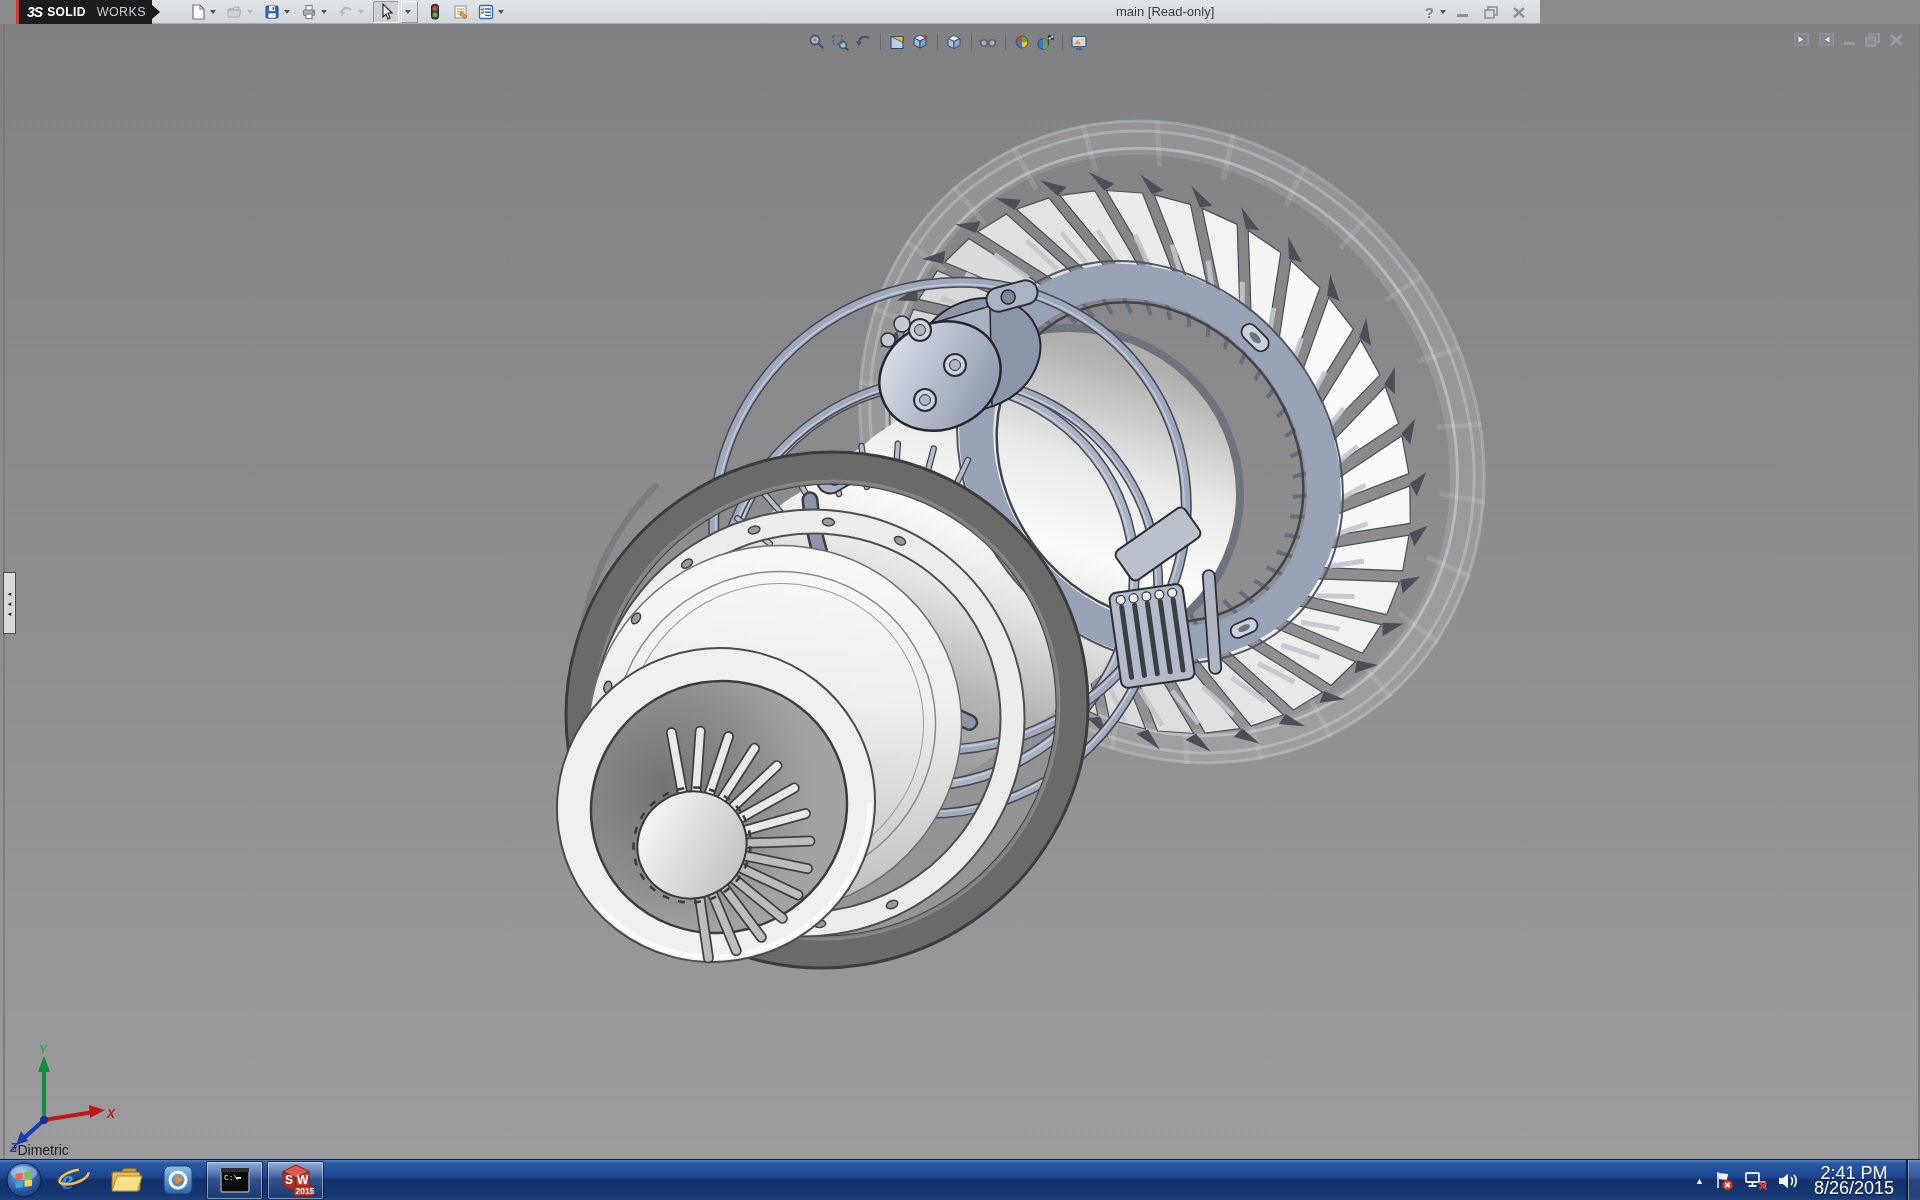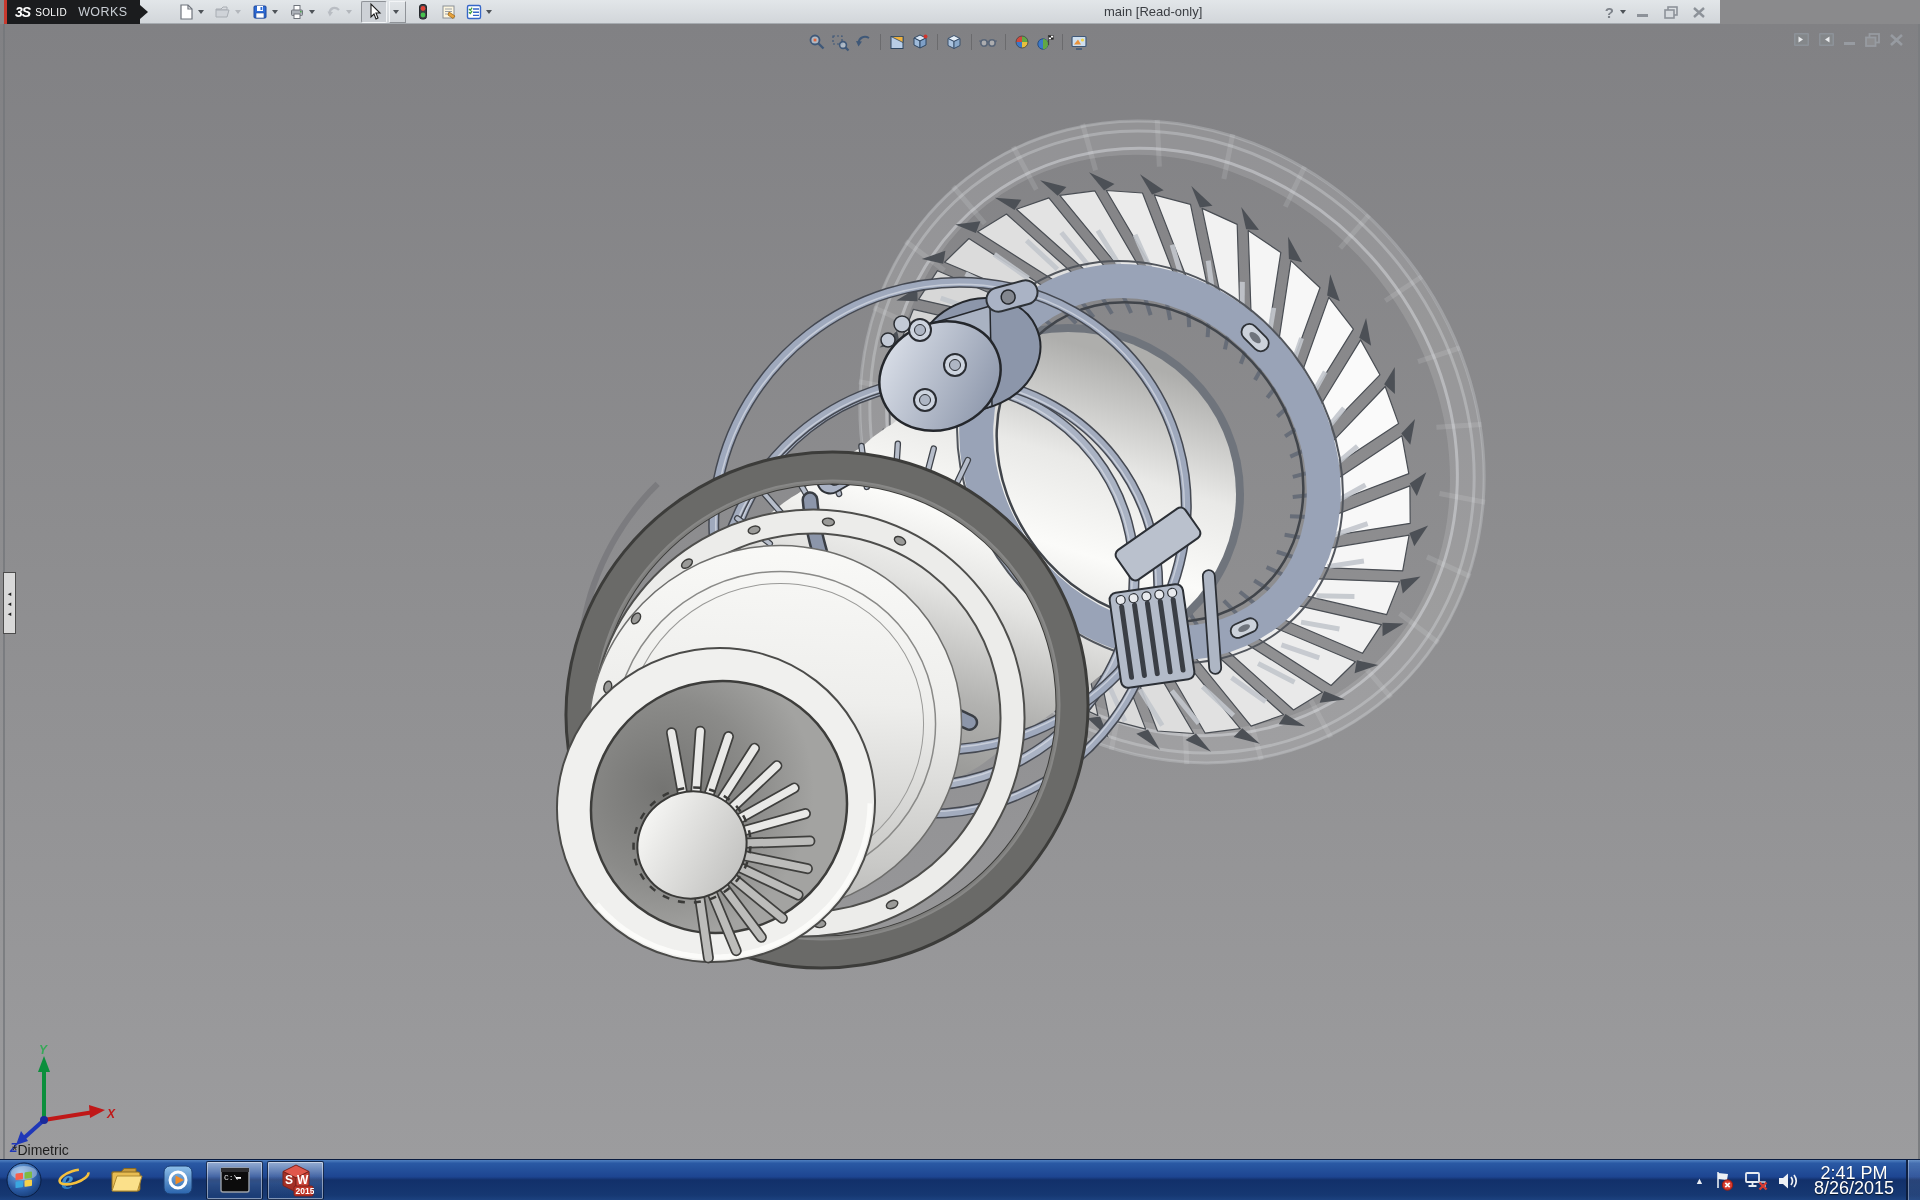--- a/index.html
+++ b/index.html
@@ -1,25 +1,25 @@
 <!DOCTYPE html>
 <html><head>
 <meta charset="utf-8">
 <style>
   html,body{margin:0;padding:0;width:1920px;height:1200px;overflow:hidden;
     font-family:"Liberation Sans", sans-serif;background:#8a8a8c;}
   *{box-sizing:border-box;}
   
-  #titlebar{position:absolute;left:4px;top:0;width:1716px;height:24px;
+  #titlebar{position:absolute;left:16px;top:0;width:1524px;height:24px;
     background:linear-gradient(#e2e6e9,#d2d6da);border-bottom:1px solid #a6abb0;}
   #red-edge{position:absolute;left:0;top:0;width:3px;height:24px;background:#c8392e;}
   #logo{position:absolute;left:3px;top:0;width:133px;height:24px;background:#1b1c1e;
     color:#fff;display:flex;align-items:center;padding-left:8px;}
   #logo .g{font-style:italic;font-weight:bold;font-size:14px;margin-right:5px;letter-spacing:-1px;}
-  #logo .s{font-weight:normal;font-size:10px;letter-spacing:.4px;}
+  #logo .s{font-weight:bold;font-size:12px;letter-spacing:.4px;}
   #logo .w{font-weight:normal;font-size:12.5px;color:#c9ced4;letter-spacing:.4px;padding-left:11px;}
   #logo-tab{position:absolute;left:136px;top:5px;width:0;height:0;cursor:pointer;
     border-top:7px solid transparent;border-bottom:7px solid transparent;border-left:8px solid #1b1c1e;}
   #main-toolbar{position:absolute;left:172px;top:0;height:24px;display:flex;align-items:center;}
   .tbtn{display:flex;align-items:center;margin-right:2px;padding:1px;border-radius:2px;cursor:pointer;}
   .caret{width:0;height:0;border-left:3.5px solid transparent;border-right:3.5px solid transparent;
     border-top:4px solid #4e5358;margin:0 6px 0 3px;}
   .caret.dis{border-top-color:#b3b7bc;}
   .pressed{background:#cdd1d6;border:1px solid;border-color:#8f9398 #f3f5f7 #f3f5f7 #8f9398;padding:0 2px;}
   .caretbox{border:1px solid;border-color:#f3f5f7 #8f9398 #8f9398 #f3f5f7;height:22px;display:flex;align-items:center;}

